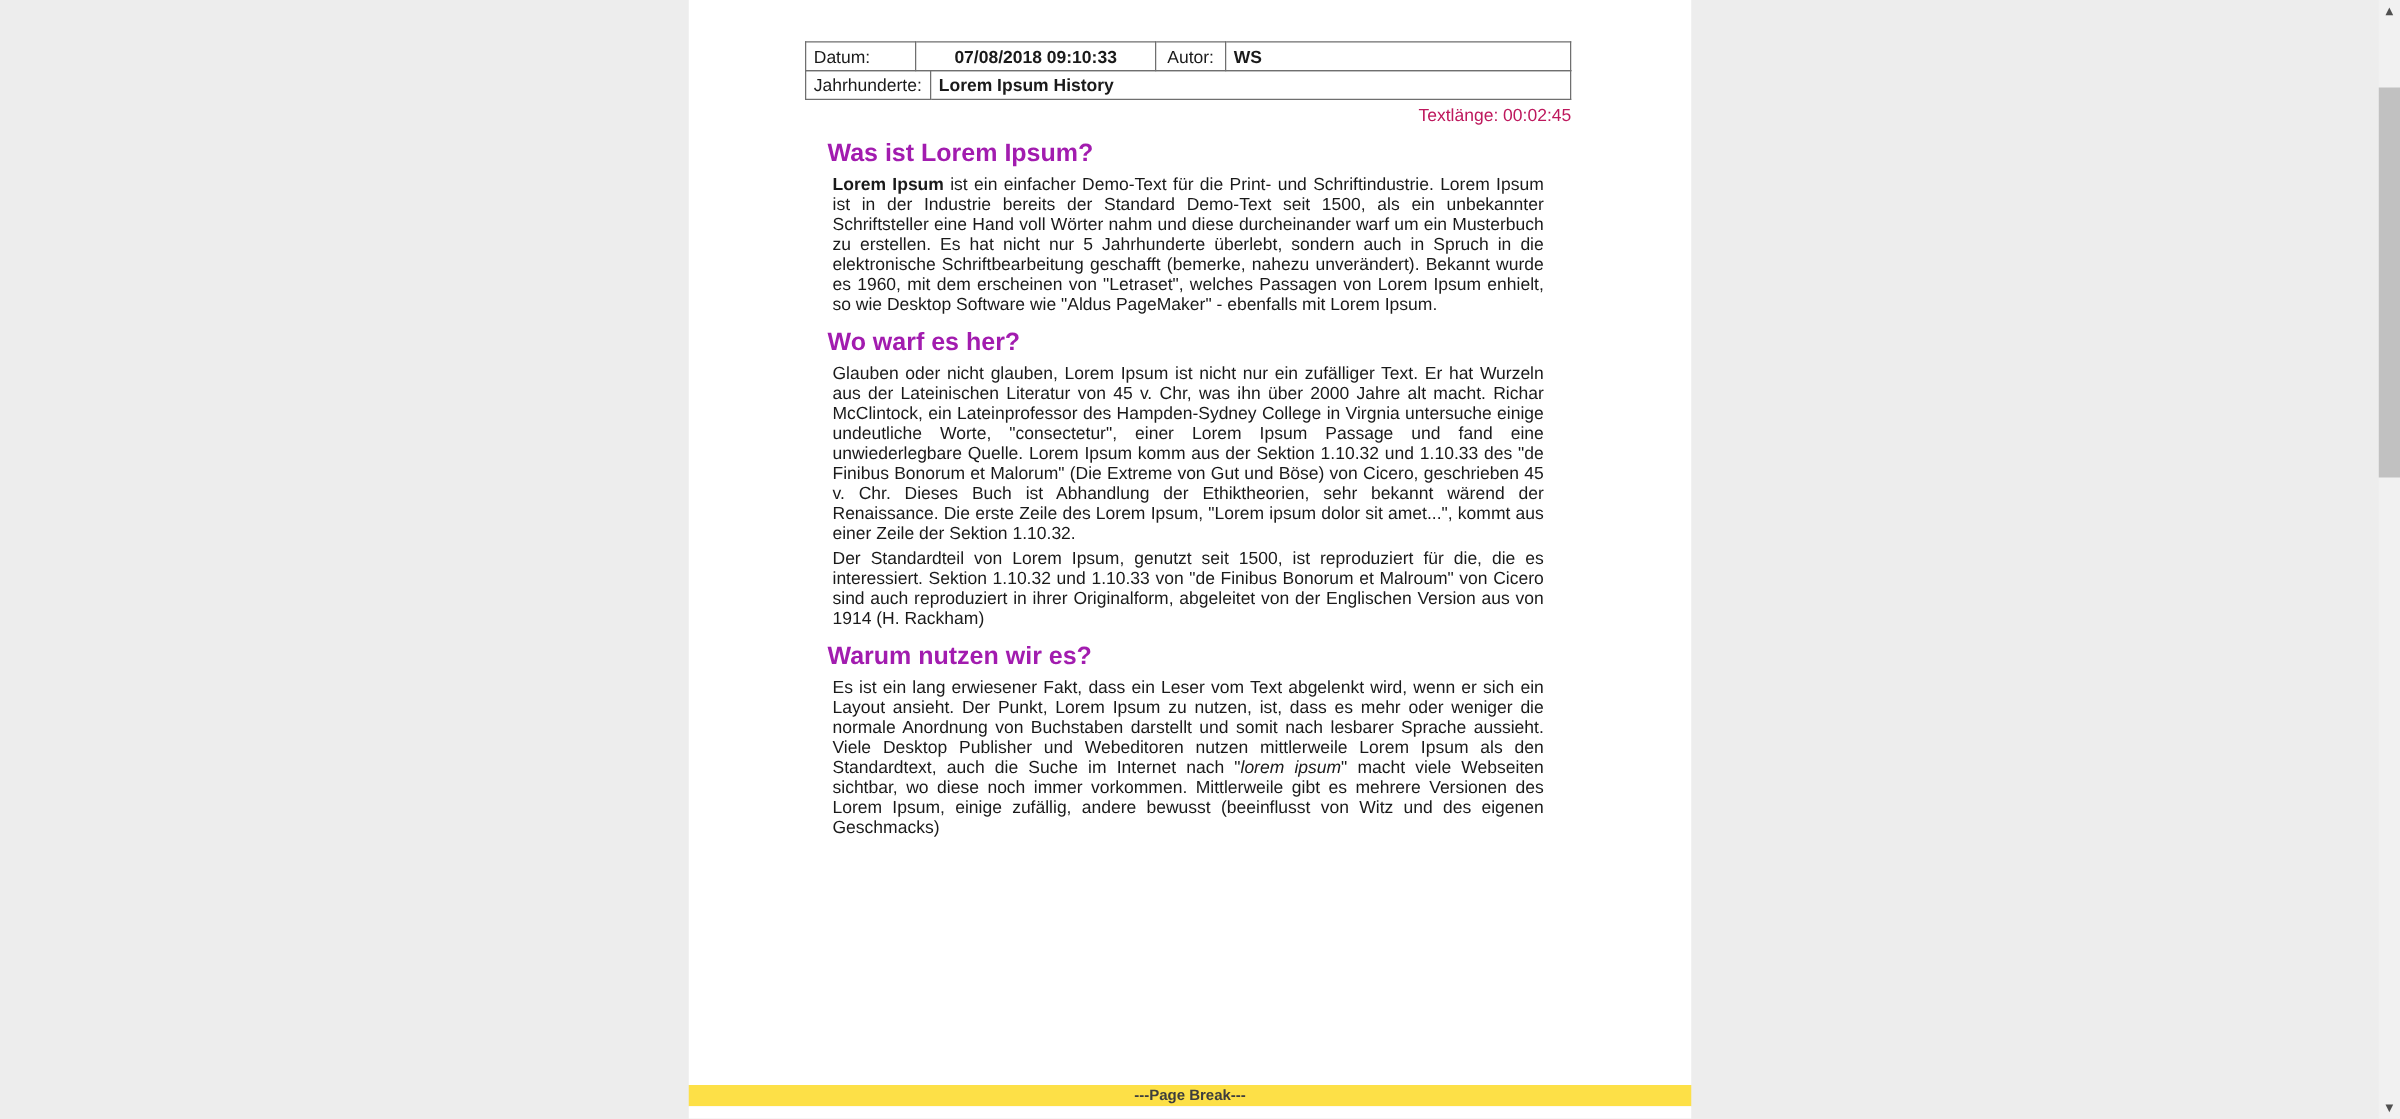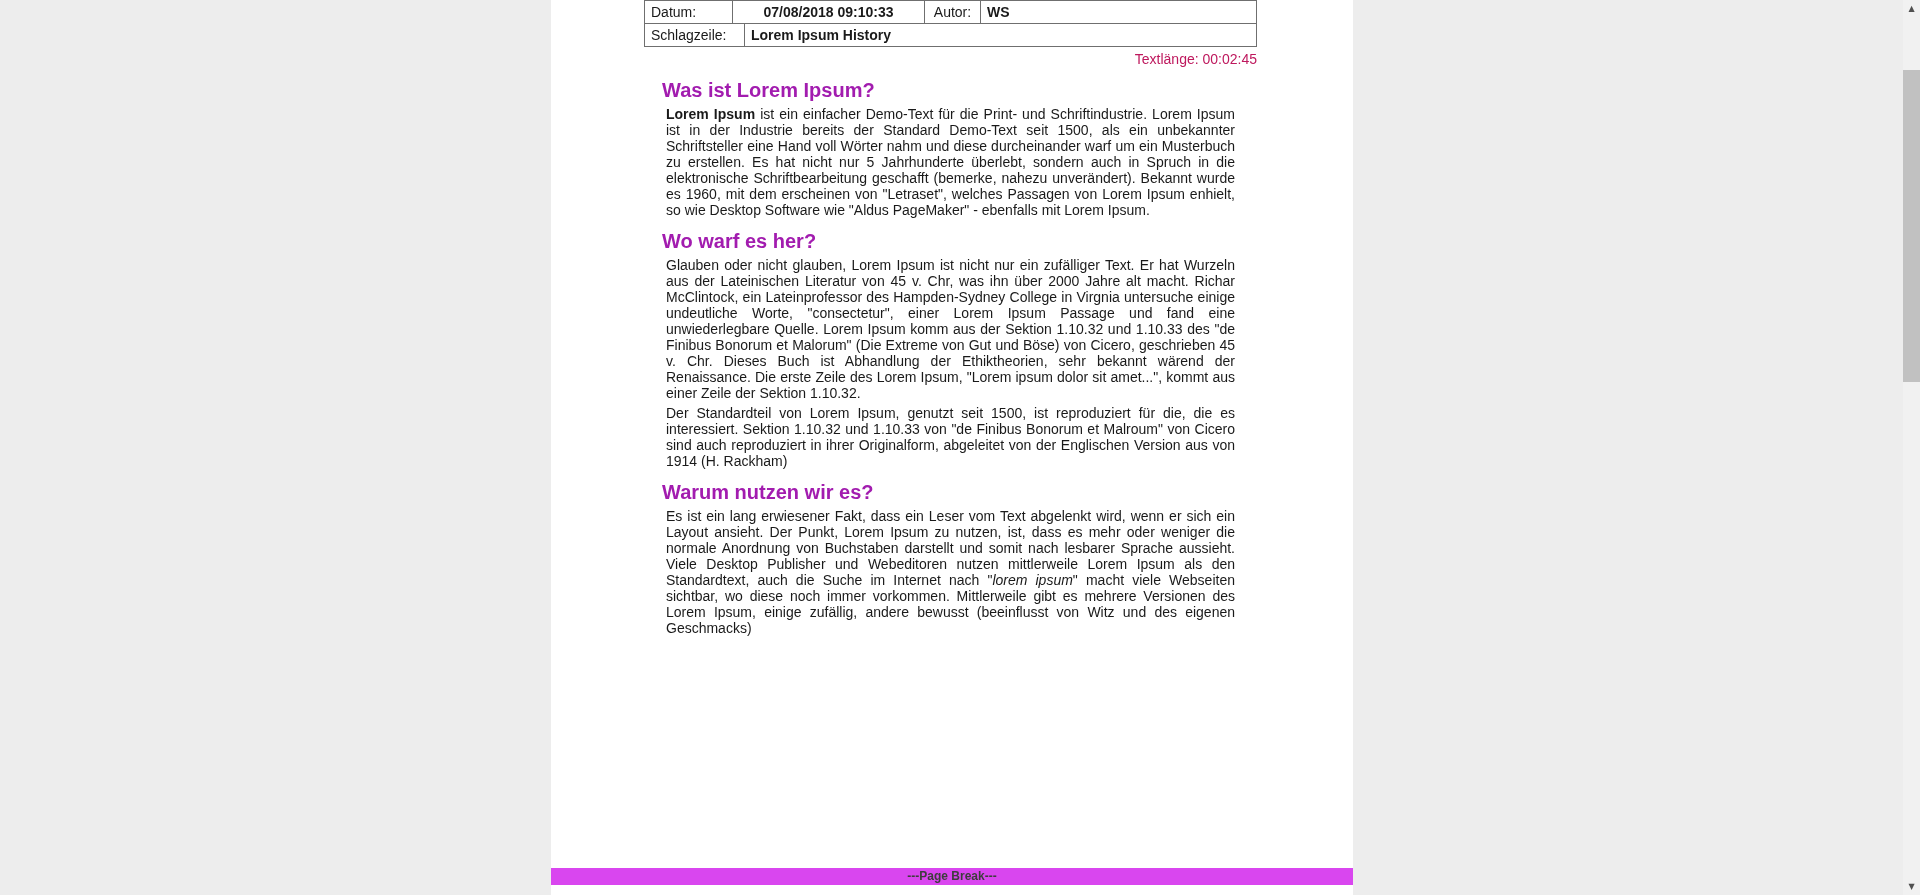--- a/index.html
+++ b/index.html
@@ -13,32 +13,32 @@
     position: relative; width: 1920px; height: 895px;
     background: #ededed; overflow: hidden;
   }
   .page {
     position: absolute; left: 551px; width: 802px; background: #ffffff;
   }
   .page--first  { top: 0; height: 868px; }
   .page--second { top: 885px; height: 10px; }
   .page-break {
     position: absolute; left: 551px; top: 868px; width: 802px; height: 17px;
-    background: #d946ef; display: flex; align-items: center; justify-content: center;
+    background: #fde047; display: flex; align-items: center; justify-content: center;
   }
   .page-break span {
     font-size: 12px; font-weight: bold; color: #3d3d3d; line-height: 17px;
   }
 
   
   table.meta {
     border-collapse: collapse; table-layout: fixed;
     width: 613px; margin-left: 93px;
   }
-  table.meta--row1 { }
+  table.meta--row1 { margin-top: 33px; }
   table.meta--row2 { margin-top: -1px; }
   table.meta td {
     border: 1px solid #6f6f6f; height: 23px; padding: 1px 6px;
     font-size: 14px; color: #1a1a1a; white-space: nowrap; overflow: hidden;
     vertical-align: middle;
   }
   td.bold { font-weight: bold; }
   td.center { text-align: center; }
 
   .textlen {
@@ -100,21 +100,21 @@
       </tr>
     </tbody>
       </table>
     <table class="meta meta--row2">
       <colgroup>
           <col style="width:100px">
           <col>
         </colgroup>
       <tbody>
           <tr>
-        <td>Schlagzeile:</td>
+        <td>Jahrhunderte:</td>
         <td class="bold">Lorem Ipsum History</td>
       </tr>
     </tbody>
       </table>
 
     <div class="textlen">Textlänge: 00:02:45</div>
 
     <div class="docbody" id="sections">
         <h2>Was ist Lorem Ipsum?</h2>
         <p><span style="font-weight: bold;">Lorem Ipsum</span><span> ist ein einfacher Demo-Text für die Print- und Schriftindustrie. Lorem Ipsum ist in der Industrie bereits der Standard Demo-Text seit 1500, als ein unbekannter Schriftsteller eine Hand voll Wörter nahm und diese durcheinander warf um ein Musterbuch zu erstellen. Es hat nicht nur 5 Jahrhunderte überlebt, sondern auch in Spruch in die elektronische Schriftbearbeitung geschafft (bemerke, nahezu unverändert). Bekannt wurde es 1960, mit dem erscheinen von "Letraset", welches Passagen von Lorem Ipsum enhielt, so wie Desktop Software wie "Aldus PageMaker" - ebenfalls mit Lorem Ipsum.</span></p>

